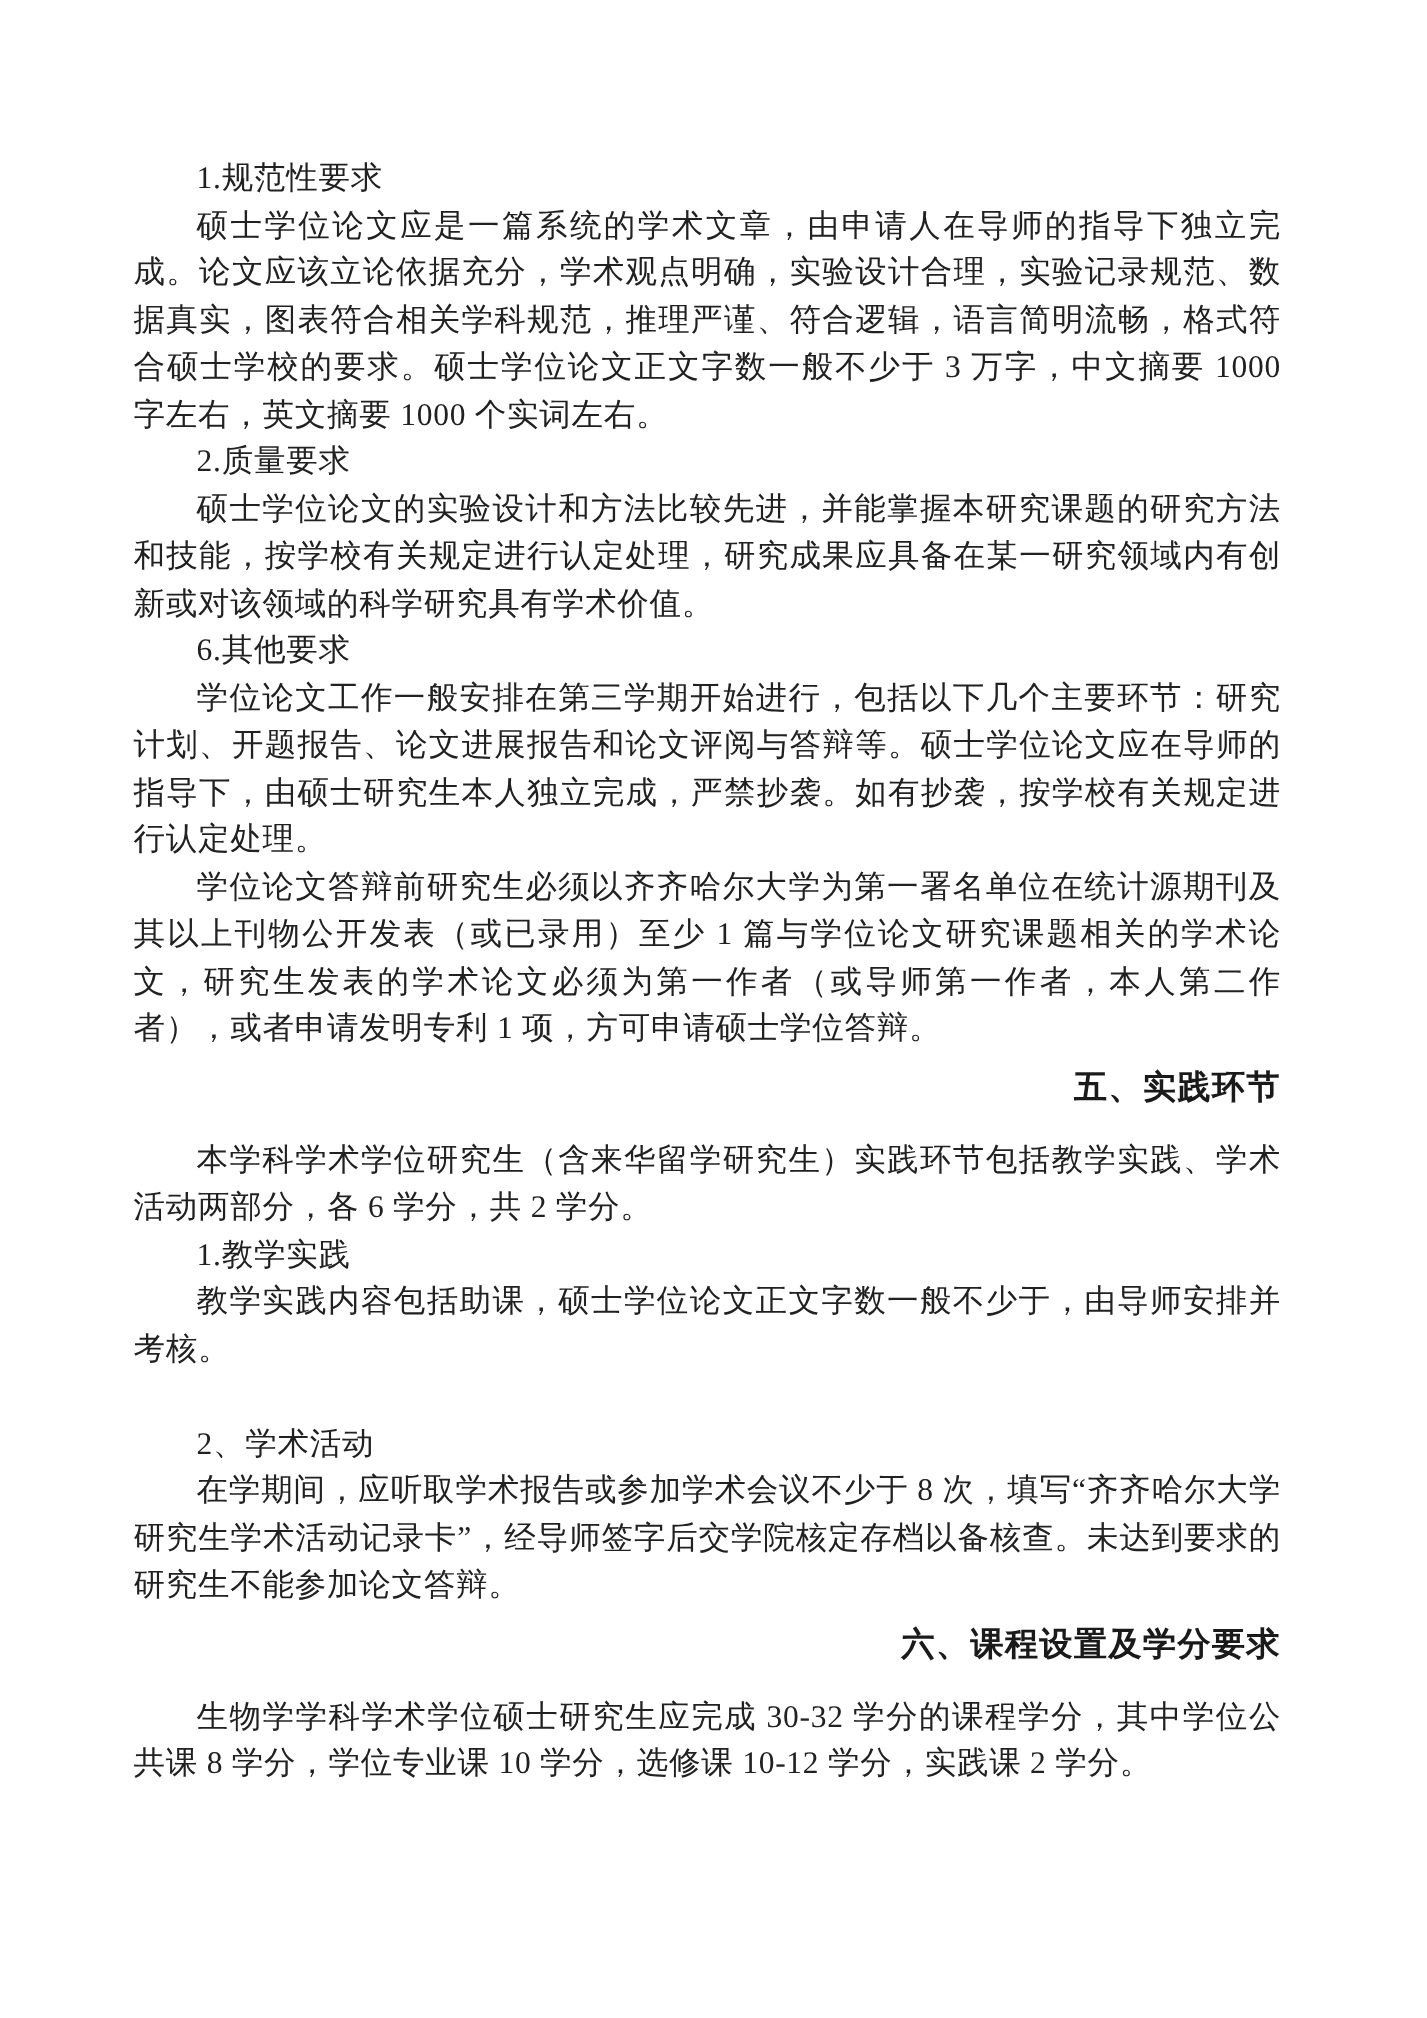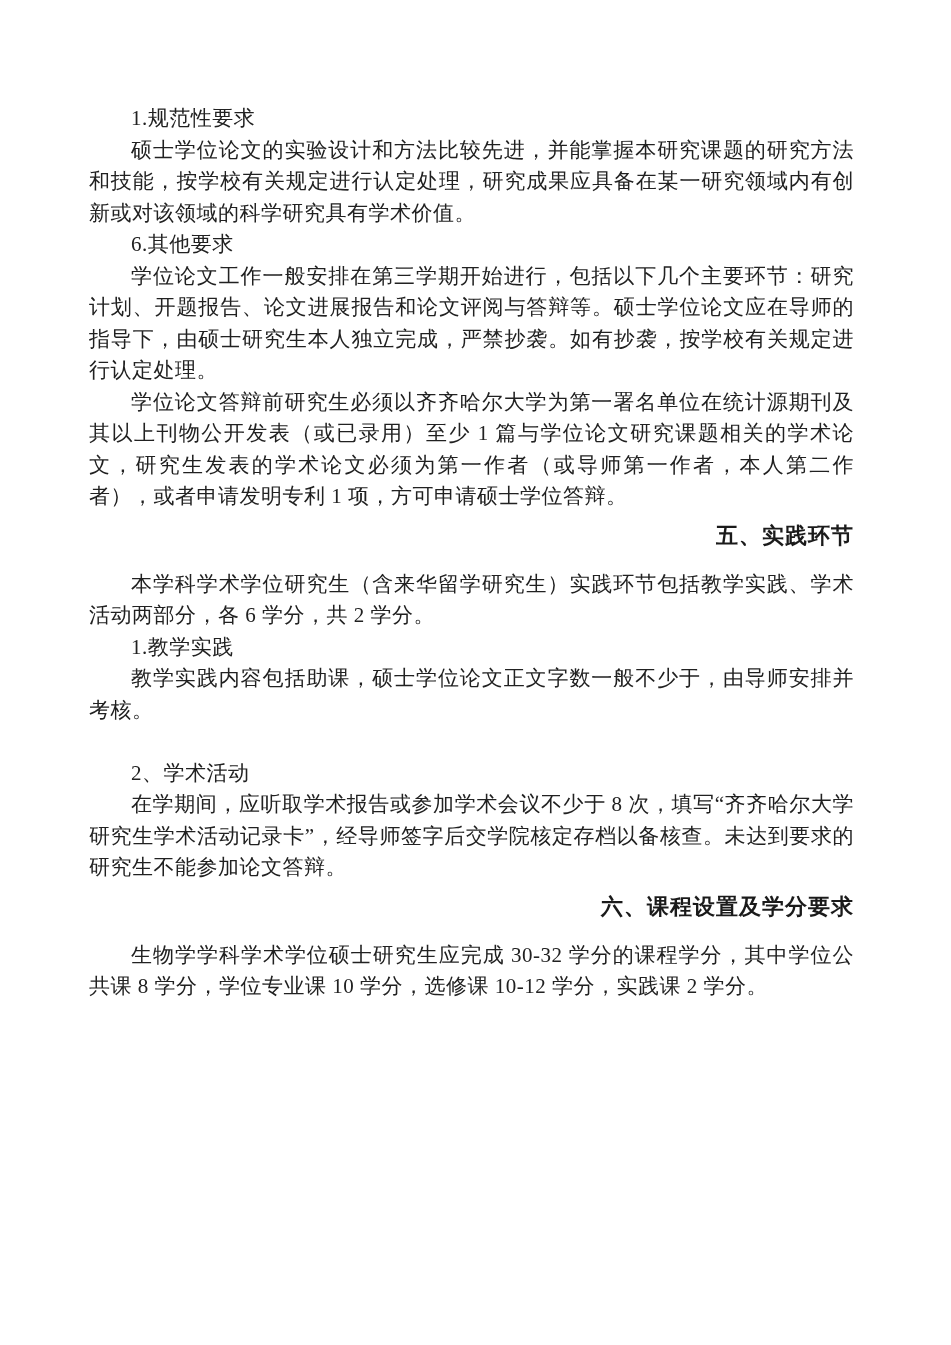--- a/index.html
+++ b/index.html
@@ -46,21 +46,23 @@
     color: #1a1a1a;
     letter-spacing: 1px;
     text-align: right;
   }
 </style>
 </head>
 <body>
 
 <div class="page">
   <p class="sub-label">1.规范性要求</p>
+  <p class="para">硕士学位论文应是一篇系统的学术文章，由申请人在导师的指导下独立完成。论文应该立论依据充分，学术观点明确，实验设计合理，实验记录规范、数据真实，图表符合相关学科规范，推理严谨、符合逻辑，语言简明流畅，格式符合硕士学校的要求。硕士学位论文正文字数一般不少于 3 万字，中文摘要 1000 字左右，英文摘要 1000 个实词左右。</p>
 
+  <p class="sub-label">2.质量要求</p>
   <p class="para">硕士学位论文的实验设计和方法比较先进，并能掌握本研究课题的研究方法和技能，按学校有关规定进行认定处理，研究成果应具备在某一研究领域内有创新或对该领域的科学研究具有学术价值。</p>
 
   <p class="sub-label">6.其他要求</p>
   <p class="para">学位论文工作一般安排在第三学期开始进行，包括以下几个主要环节：研究计划、开题报告、论文进展报告和论文评阅与答辩等。硕士学位论文应在导师的指导下，由硕士研究生本人独立完成，严禁抄袭。如有抄袭，按学校有关规定进行认定处理。</p>
   <p class="para">学位论文答辩前研究生必须以齐齐哈尔大学为第一署名单位在统计源期刊及其以上刊物公开发表（或已录用）至少 1 篇与学位论文研究课题相关的学术论文，研究生发表的学术论文必须为第一作者（或导师第一作者，本人第二作者），或者申请发明专利 1 项，方可申请硕士学位答辩。</p>
 
   <h2 class="section-heading">五、实践环节</h2>
   <p class="para">本学科学术学位研究生（含来华留学研究生）实践环节包括教学实践、学术活动两部分，各 6 学分，共 2 学分。</p>
 
   <p class="sub-label">1.教学实践</p>

